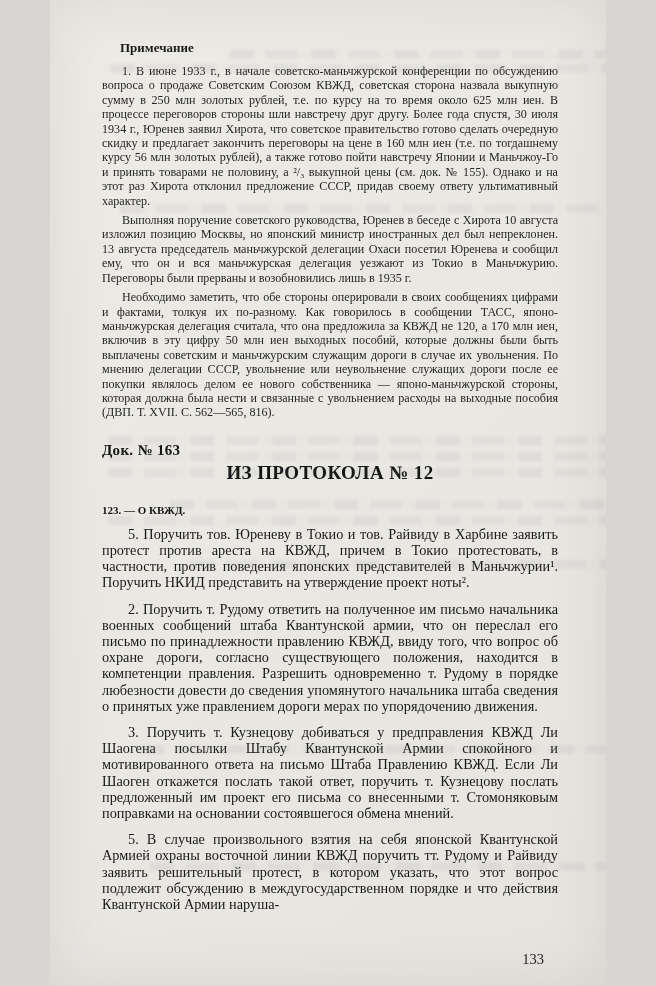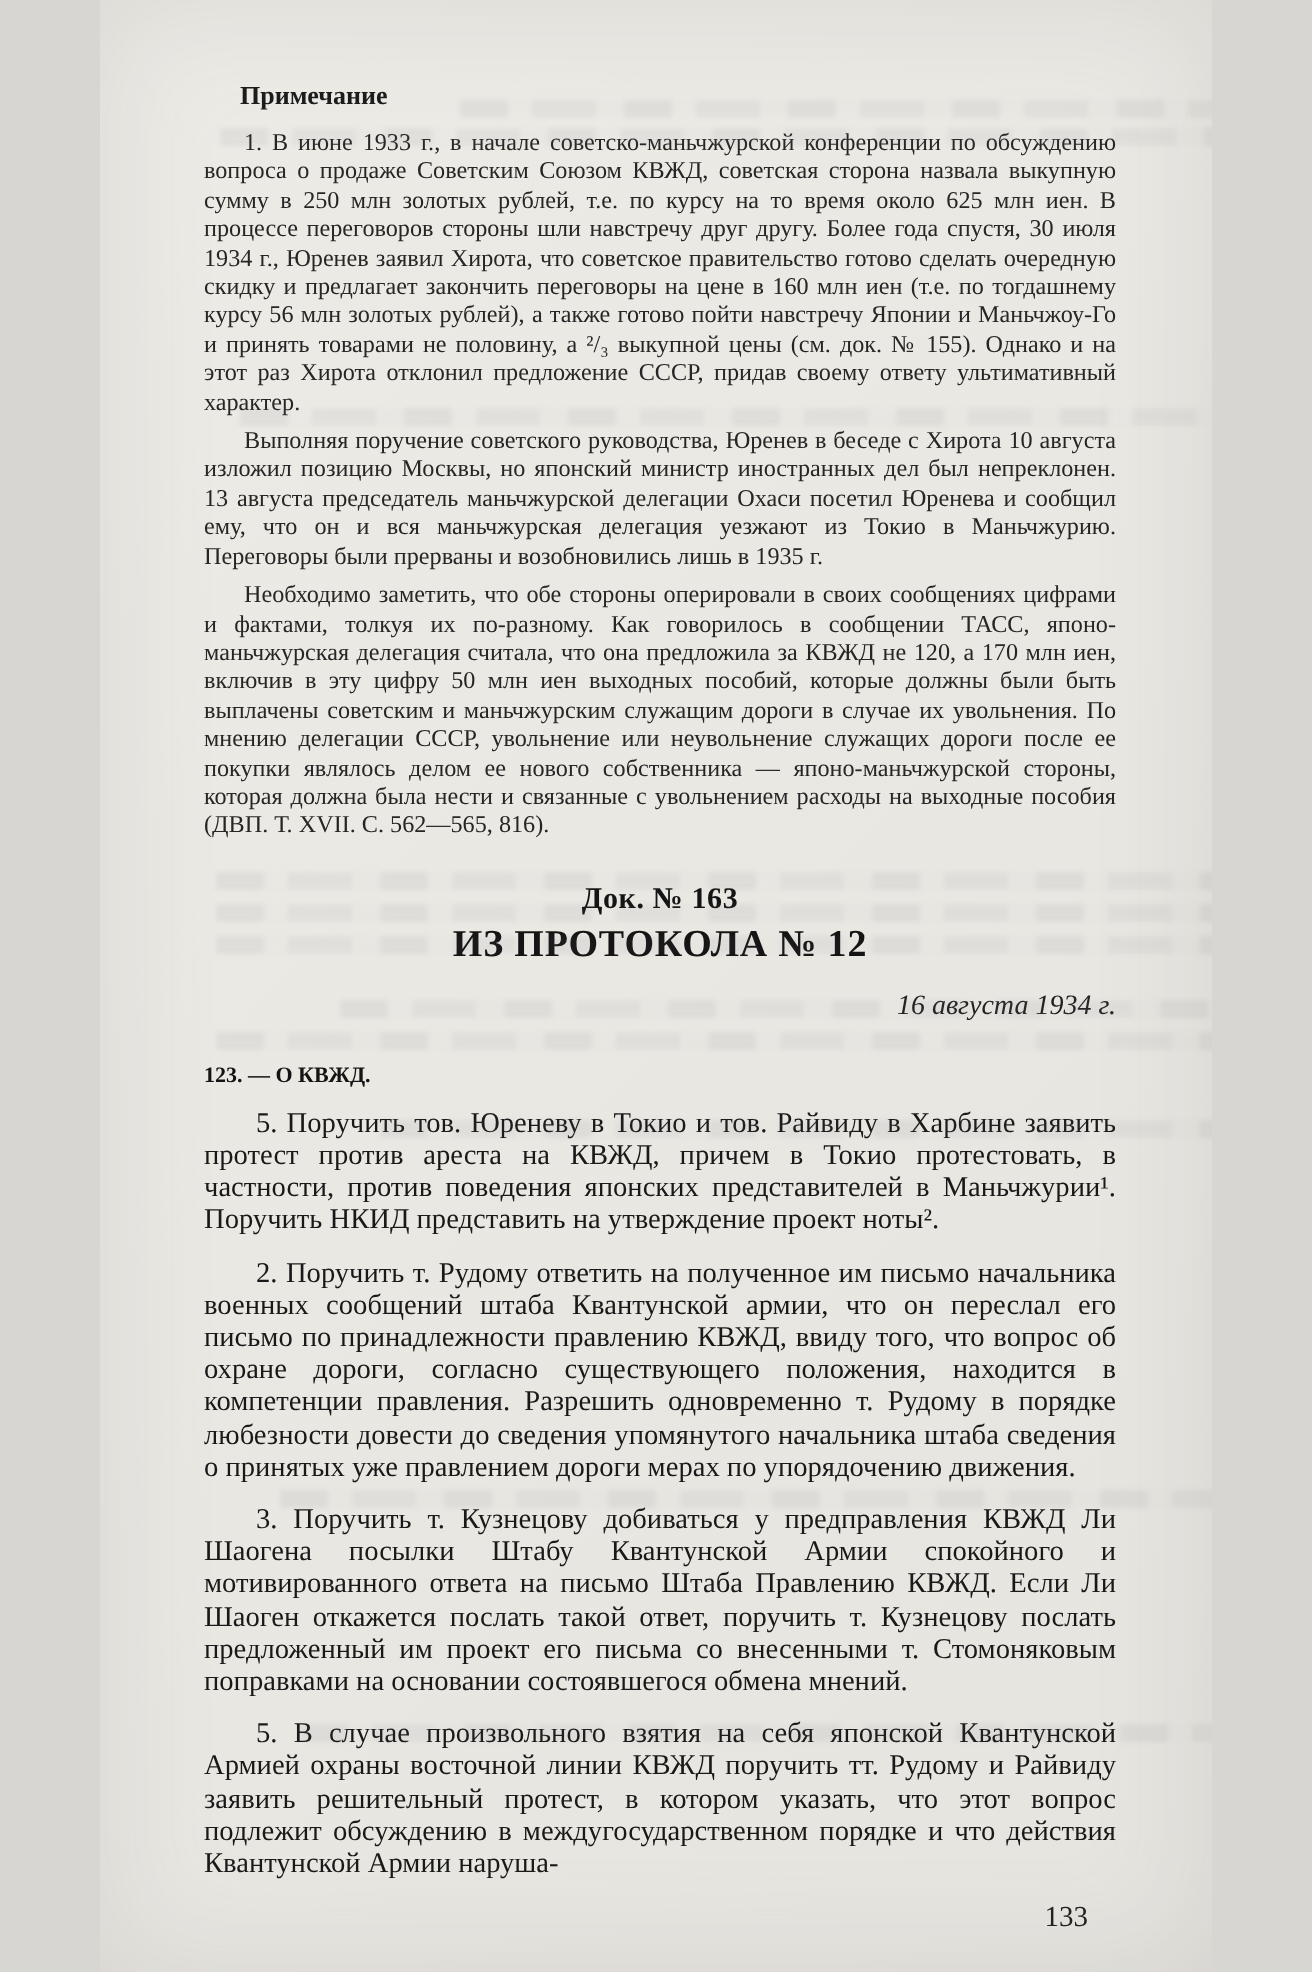--- a/index.html
+++ b/index.html
@@ -16,21 +16,21 @@
   }
   .note-heading {
     font-weight:bold; font-size:13px; color:#1c1c1c;
     margin:0 0 8px 0; text-indent:18px;
   }
   .note {
     font-size:12.1px; line-height:14.4px; text-align:justify;
     text-indent:20px; margin:0 0 5px 0; color:#262626;
   }
   .doc-number {
-    text-align:center; font-weight:bold; font-size:15px;
+    font-weight:bold; font-size:15px;
     margin-top:22px; color:#141414; letter-spacing:0.3px;
   }
   .doc-title {
     text-align:center; font-weight:bold; font-size:19px;
     margin-top:3px; color:#141414; letter-spacing:0.4px;
   }
   .doc-date {
     text-align:right; font-style:italic; font-size:14px;
     margin-top:12px; color:#222;
   }
@@ -76,21 +76,20 @@
 
     <div class="note-heading">Примечание</div>
 
     <p class="note">1. В июне 1933 г., в начале советско-маньчжурской конференции по обсуждению вопроса о продаже Советским Союзом КВЖД, советская сторона назвала выкупную сумму в 250 млн золотых рублей, т.е. по курсу на то время около 625 млн иен. В процессе переговоров стороны шли навстречу друг другу. Более года спустя, 30 июля 1934 г., Юренев заявил Хирота, что советское правительство готово сделать очередную скидку и предлагает закончить переговоры на цене в 160 млн иен (т.е. по тогдашнему курсу 56 млн золотых рублей), а также готово пойти навстречу Японии и Маньчжоу-Го и принять товарами не половину, а ²/₃ выкупной цены (см. док. № 155). Однако и на этот раз Хирота отклонил предложение СССР, придав своему ответу ультимативный характер.</p>
     <p class="note">Выполняя поручение советского руководства, Юренев в беседе с Хирота 10 августа изложил позицию Москвы, но японский министр иностранных дел был непреклонен. 13 августа председатель маньчжурской делегации Охаси посетил Юренева и сообщил ему, что он и вся маньчжурская делегация уезжают из Токио в Маньчжурию. Переговоры были прерваны и возобновились лишь в 1935 г.</p>
     <p class="note">Необходимо заметить, что обе стороны оперировали в своих сообщениях цифрами и фактами, толкуя их по-разному. Как говорилось в сообщении ТАСС, японо-маньчжурская делегация считала, что она предложила за КВЖД не 120, а 170 млн иен, включив в эту цифру 50 млн иен выходных пособий, которые должны были быть выплачены советским и маньчжурским служащим дороги в случае их увольнения. По мнению делегации СССР, увольнение или неувольнение служащих дороги после ее покупки являлось делом ее нового собственника — японо-маньчжурской стороны, которая должна была нести и связанные с увольнением расходы на выходные пособия (ДВП. Т. XVII. С. 562—565, 816).</p>
 
     <div class="doc-number">Док. № 163</div>
     <div class="doc-title">ИЗ ПРОТОКОЛА № 12</div>
 
-    <div class="doc-date">16 августа 1934 г.</div>
 
     <div class="item-title">123. — О КВЖД.</div>
 
     <p class="body-para">5. Поручить тов. Юреневу в Токио и тов. Райвиду в Харбине заявить протест против ареста на КВЖД, причем в Токио протестовать, в частности, против поведения японских представителей в Маньчжурии¹. Поручить НКИД представить на утверждение проект ноты².</p>
     <p class="body-para">2. Поручить т. Рудому ответить на полученное им письмо начальника военных сообщений штаба Квантунской армии, что он переслал его письмо по принадлежности правлению КВЖД, ввиду того, что вопрос об охране дороги, согласно существующего положения, находится в компетенции правления. Разрешить одновременно т. Рудому в порядке любезности довести до сведения упомянутого начальника штаба сведения о принятых уже правлением дороги мерах по упорядочению движения.</p>
     <p class="body-para">3. Поручить т. Кузнецову добиваться у предправления КВЖД Ли Шаогена посылки Штабу Квантунской Армии спокойного и мотивированного ответа на письмо Штаба Правлению КВЖД. Если Ли Шаоген откажется послать такой ответ, поручить т. Кузнецову послать предложенный им проект его письма со внесенными т. Стомоняковым поправками на основании состоявшегося обмена мнений.</p>
     <p class="body-para">5. В случае произвольного взятия на себя японской Квантунской Армией охраны восточной линии КВЖД поручить тт. Рудому и Райвиду заявить решительный протест, в котором указать, что этот вопрос подлежит обсуждению в междугосударственном порядке и что действия Квантунской Армии наруша-</p>
 
   </div>
 

